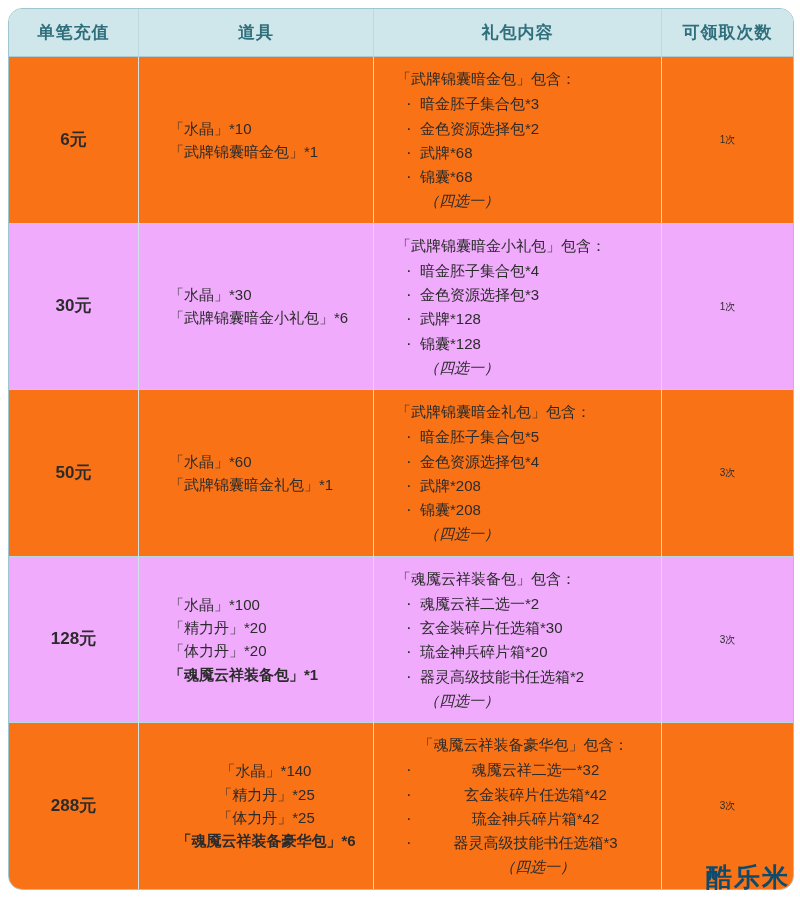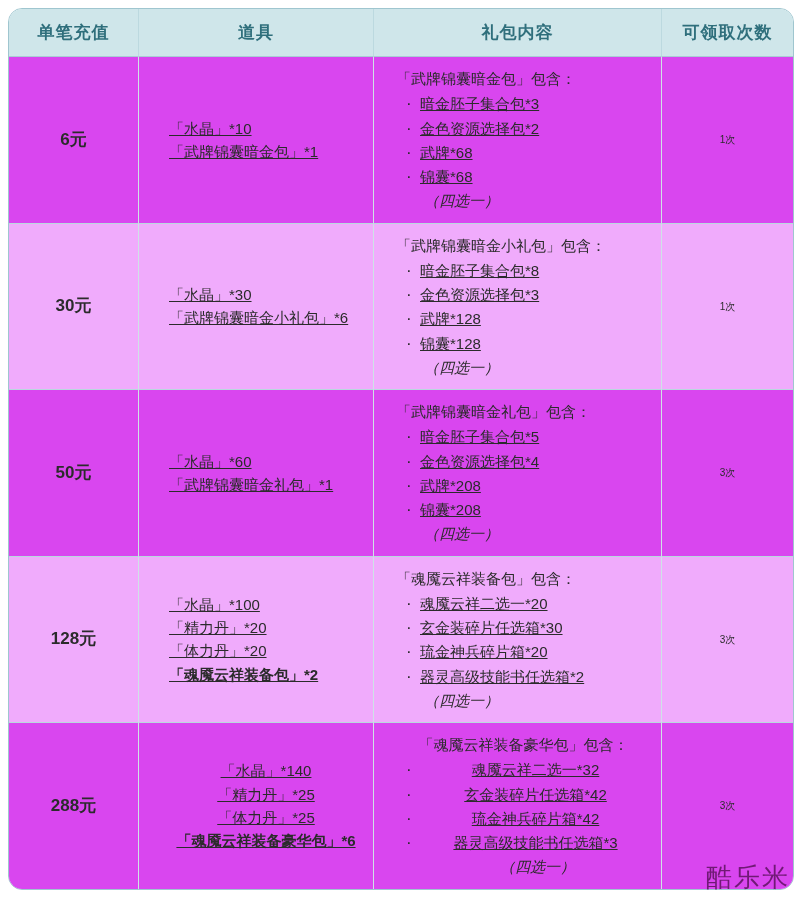--- a/index.html
+++ b/index.html
@@ -54,53 +54,51 @@
     border-right: 1px solid #cfe2e6;
     padding: 10px 10px;
     vertical-align: middle;
     font-size: 15px;
     line-height: 1.55;
   }
   tbody td:last-child { border-right: none; }
   tbody tr:last-child td { border-bottom: none; text-align: center; }
 
   tbody tr.alt td { background: #f0abfc; }
-  tbody tr.plain td { background: #d946ef; }
+  tbody tr.plain td { background: #f97316; }
 
   td.amount {
     text-align: center;
     font-weight: bold;
     font-size: 17px;
     color: #2b2b2b;
   }
   td.items {
     text-align: left;
     padding-left: 30px;
     color: #2b2b2b;
     white-space: pre-line;
-    text-decoration: underline;
   }
   td.items .line { display: block; }
   td.items .line.bold { font-weight: bold; }
   td.contents {
     text-align: left;
     padding-left: 22px;
     color: #2b2b2b;
   }
   td.contents .title { display: block; margin-bottom: 2px; }
   td.contents ul {
     list-style: none;
     margin: 0;
     padding: 0 0 0 6px;
   }
   td.contents ul li {
     position: relative;
     padding-left: 18px;
     margin: 1px 0;
-    text-decoration: underline;
   }
   td.contents ul li::before {
     content: "·";
     position: absolute;
     left: 4px;
     top: -1px;
     font-size: 17px;
     color: #2b2b2b;
   }
   td.contents .note {
@@ -111,22 +109,22 @@
   }
   td.times {
     text-align: center;
     font-size: 10px;
   }
   .watermark {
     position: absolute;
     right: 10px;
     bottom: 6px;
     font-size: 26px;
-    font-weight: normal;
-    color: #701a75;
+    font-weight: bold;
+    color: #0c4a6e;
     letter-spacing: 2px;
     user-select: none;
   }
 </style>
 </head>
 <body>
 
 <div class="sheet">
 
   <table class="recharge">
@@ -159,21 +157,21 @@
             <span class="note">（四选一）</span>
           </td>
           <td class="times">1次</td>
         </tr>
         <tr class="alt">
           <td class="amount">30元</td>
           <td class="items"><span class="line">「水晶」*30</span><span class="line">「武牌锦囊暗金小礼包」*6</span></td>
           <td class="contents">
             <span class="title">「武牌锦囊暗金小礼包」包含：</span>
             <ul>
-              <li>暗金胚子集合包*8</li>
+              <li>暗金胚子集合包*4</li>
               <li>金色资源选择包*3</li>
               <li>武牌*128</li>
               <li>锦囊*128</li>
             </ul>
             <span class="note">（四选一）</span>
           </td>
           <td class="times">1次</td>
         </tr>
         <tr class="plain">
           <td class="amount">50元</td>
@@ -185,25 +183,25 @@
               <li>金色资源选择包*4</li>
               <li>武牌*208</li>
               <li>锦囊*208</li>
             </ul>
             <span class="note">（四选一）</span>
           </td>
           <td class="times">3次</td>
         </tr>
         <tr class="alt">
           <td class="amount">128元</td>
-          <td class="items"><span class="line">「水晶」*100</span><span class="line">「精力丹」*20</span><span class="line">「体力丹」*20</span><span class="line bold">「魂魇云祥装备包」*2</span></td>
+          <td class="items"><span class="line">「水晶」*100</span><span class="line">「精力丹」*20</span><span class="line">「体力丹」*20</span><span class="line bold">「魂魇云祥装备包」*1</span></td>
           <td class="contents">
             <span class="title">「魂魇云祥装备包」包含：</span>
             <ul>
-              <li>魂魇云祥二选一*20</li>
+              <li>魂魇云祥二选一*2</li>
               <li>玄金装碎片任选箱*30</li>
               <li>琉金神兵碎片箱*20</li>
               <li>器灵高级技能书任选箱*2</li>
             </ul>
             <span class="note">（四选一）</span>
           </td>
           <td class="times">3次</td>
         </tr>
         <tr class="plain">
           <td class="amount">288元</td>

